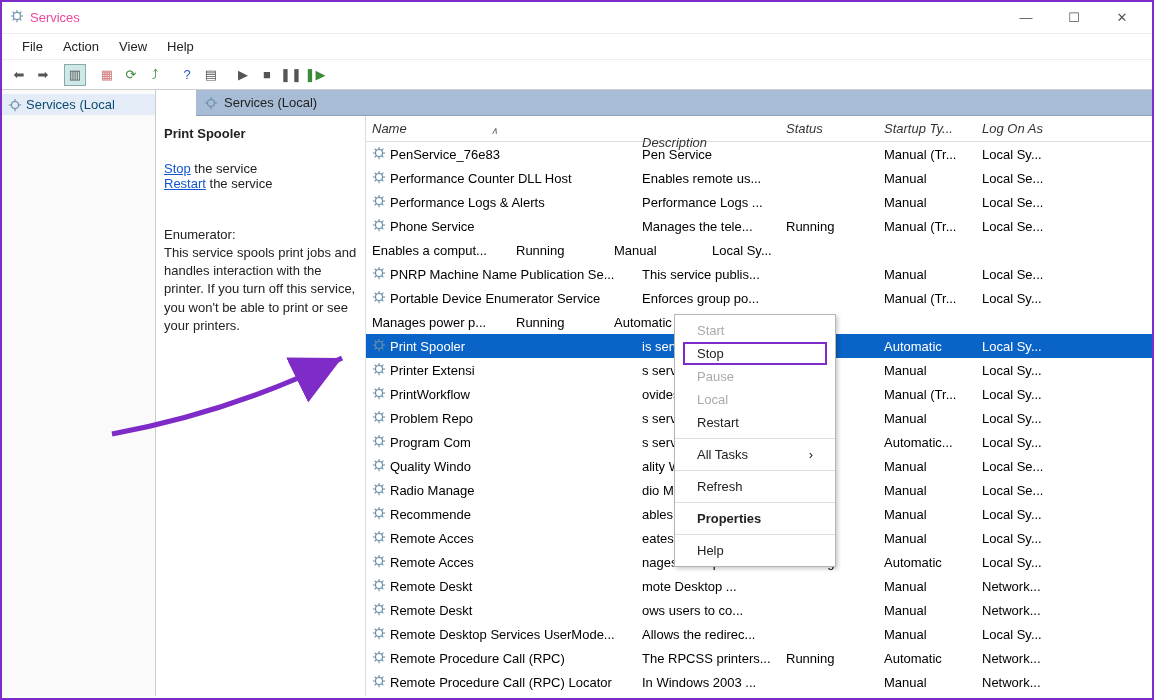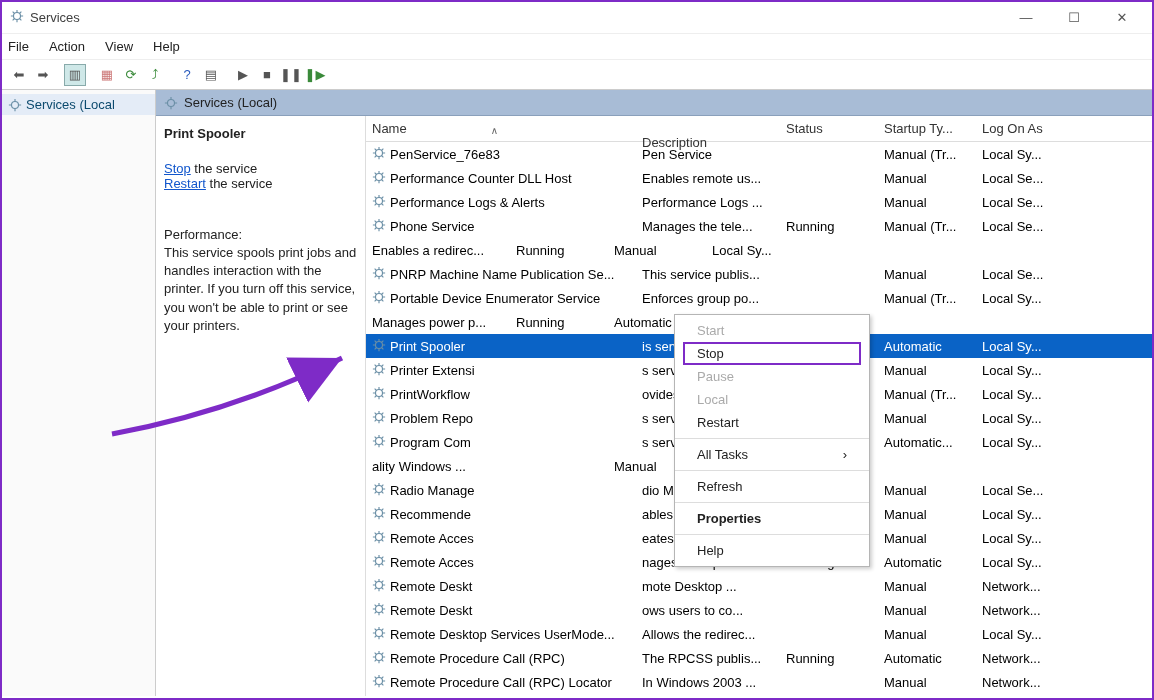--- a/index.html
+++ b/index.html
@@ -1,63 +1,63 @@
 <!DOCTYPE html>
 <html><head>
 <meta charset="utf-8">
 <style>
 * { margin: 0; padding: 0; box-sizing: border-box; font-family: "Segoe UI", Tahoma, sans-serif; font-size: 13px; }
 body { width: 1154px; height: 700px; background: #fff; border: 2px solid #7e2bc7; overflow: hidden; position: relative; }
 
 .titlebar { height: 32px; display: flex; align-items: center; border-bottom: 1px solid #eee; padding: 0 8px; }
-.titlebar .title { margin-left: 6px; color: #404040; }
+.titlebar .title { margin-left: 6px; color: #ec4899; }
 .win-controls { margin-left: auto; display: flex; gap: 20px; padding-right: 8px; }
 .win-controls span { width: 28px; text-align: center; color: #555; }
 
-.menubar { height: 26px; display: flex; align-items: center; gap: 20px; padding: 0 6px; color: #222; border-bottom: 1px solid #eee;}
+.menubar { height: 26px; display: flex; align-items: center; gap: 20px; padding: 0 20px; color: #222; border-bottom: 1px solid #eee;}
 .menubar span { cursor: default; }
 
 .toolbar { height: 30px; display: flex; align-items: center; gap: 2px; padding: 0 6px; border-bottom: 1px solid #ccc; }
 .toolbar .tbtn { width: 22px; height: 22px; display: flex; align-items: center; justify-content: center; color: #555; }
 .toolbar .sep { width: 6px; }
 .highlight-box { border: 1px solid #8aa; background:#cfe8e8; }
 
 .body-area { display: flex; height: calc(100% - 90px); }
 .left-pane { width: 154px; border-right: 1px solid #ccc; background: #fafafa; padding-top: 4px; }
 .left-node { display:flex; align-items:center; gap:4px; padding: 3px 6px; color:#0c4a6e; }
 .left-node.sel { background: #e4ecf7; }
 
 .right-pane { flex: 1; display: flex; flex-direction: column; }
-.pane-header { height: 26px; background: #a8bcd6; display:flex; align-items:center; gap:6px; padding: 0 8px; color:#222; border-bottom: 1px solid #8aa0bb;}
+.pane-header { height: 26px; background: #a8bcd6; display:flex; align-items:center; gap:6px; padding: 0 8px; color:#222; border-bottom: 1px solid #8aa0bb; margin-left: 40px;}
 
 .split { flex:1; display:flex; }
 .detail-col { width: 210px; border-right: 1px solid #ddd; padding: 10px 8px 10px 8px; color:#222;}
 .detail-col .svc-title { font-weight: bold; margin-bottom: 20px; }
 .detail-col a { color: #1156cc; text-decoration: underline; cursor:pointer; }
 .detail-col .desc-label { margin-top: 36px; }
 .detail-col .desc-text { margin-top: 2px; line-height: 1.4; }
 
 .list-col { flex:1; position: relative; }
 .col-headers { display:flex; height:26px; align-items:center; border-bottom:1px solid #ddd; color:#333; padding-left: 6px; }
-.col-headers div { display:flex; align-items:flex-end; gap:4px;}
+.col-headers div { display:flex; align-items:flex-end; gap:4px;font-style:italic;}
 .hname { width: 270px; } .hdesc { width: 144px; margin-top: 27px; } .hstat { width: 98px; } .hstart { width: 98px; } .hlog { width: 110px; }
 .sort-arrow { font-size: 10px; color:#666; margin-left: 80px; }
 
 .rows { }
 .row { display:flex; align-items:center; height:24px; padding-left: 6px; }
 .row.sel { background:#0a63c6; color:#fff; }
 .cell-name { width:270px; display:flex; align-items:center; gap:4px; white-space:nowrap; overflow:hidden; text-overflow:ellipsis; }
 .cell-desc { width:144px; white-space:nowrap; overflow:hidden; text-overflow:ellipsis; }
 .cell-stat { width:98px; }
 .cell-start { width:98px; white-space:nowrap; overflow:hidden; text-overflow:ellipsis; }
 .cell-log { width:110px; white-space:nowrap; overflow:hidden; text-overflow:ellipsis; }
 
 .gear-icon { display:inline-block; width:14px; height:14px; flex-shrink:0; }
 
-.context-menu { position:absolute; left:308px; top:7px; width:196px; background:#fff; border:1px solid #b5b5b5; box-shadow: 2px 2px 4px rgba(0,0,0,.2); padding:4px 0; z-index:10;}
+.context-menu { position:absolute; left:308px; top:7px; width:162px; background:#fff; border:1px solid #b5b5b5; box-shadow: 2px 2px 4px rgba(0,0,0,.2); padding:4px 0; z-index:10;}
 .context-menu .mi { padding: 4px 22px; color:#222; cursor:default; display:flex; align-items:center; justify-content: space-between;}
 .context-menu .mi.disabled { color:#aaa; }
 .context-menu .mi.bold { font-weight:bold; }
 .context-menu .mi.boxed { border: 2px solid #7e2bc7; margin: 0 8px; padding: 2px 12px; }
 .context-menu hr { border:none; border-top:1px solid #ddd; margin:4px 0; }
 
 .purple-arrow { position:absolute; z-index:5; pointer-events:none; }
 
 svg.gear { stroke:#6b8fa6; fill:none; stroke-width:1.3; }
 </style>
@@ -124,21 +124,21 @@
         </svg>
       <span>Services (Local)</span>
     </div>
 
     <div class="split">
 
       <div class="detail-col">
         <div class="svc-title">Print Spooler</div>
         <div><a>Stop</a><span> the service</span></div>
         <div><a>Restart</a><span> the service</span></div>
-        <div class="desc-label">Performance:</div>
+        <div class="desc-label">Enumerator:</div>
         <div class="desc-text">This service spools print jobs and handles interaction with the printer.  If you turn off this service, you won't be able to print or see your printers.</div>
       </div>
 
       <div class="list-col">
         <div class="col-headers">
           <div class="hname">
               <span>Name</span>
               <span class="sort-arrow">∧</span>
             </div>
           <div class="hdesc">Description</div>
@@ -193,21 +193,21 @@
                     <path d="M8 1v3M8 12v3M1 8h3M12 8h3M3 3l2 2M11 11l2 2M13 3l-2 2M5 11l-2 2"></path>
                   </svg></span>
                 <span>Phone Service</span>
               </div>
               <div class="cell-desc">Manages the tele...</div>
               <div class="cell-stat">Running</div>
               <div class="cell-start">Manual (Tr...</div>
               <div class="cell-log">Local Se...</div>
             </div>
             <div class="row">
-              <div class="cell-desc">Enables a redirec...</div>
+              <div class="cell-desc">Enables a comput...</div>
               <div class="cell-stat">Running</div>
               <div class="cell-start">Manual</div>
               <div class="cell-log">Local Sy...</div>
             </div>
             <div class="row">
               <div class="cell-name">
                 <span><svg class="gear gear-icon" viewBox="0 0 16 16">
                     <circle cx="8" cy="8" r="4"></circle>
                     <path d="M8 1v3M8 12v3M1 8h3M12 8h3M3 3l2 2M11 11l2 2M13 3l-2 2M5 11l-2 2"></path>
                   </svg></span>
@@ -296,20 +296,27 @@
                     <path d="M8 1v3M8 12v3M1 8h3M12 8h3M3 3l2 2M11 11l2 2M13 3l-2 2M5 11l-2 2"></path>
                   </svg></span>
                 <span>Program Com</span>
               </div>
               <div class="cell-desc">s service provid...</div>
               <div class="cell-stat">Running</div>
               <div class="cell-start">Automatic...</div>
               <div class="cell-log">Local Sy...</div>
             </div>
             <div class="row">
+              <div class="cell-name">
+                <span><svg class="gear gear-icon" viewBox="0 0 16 16">
+                    <circle cx="8" cy="8" r="4"></circle>
+                    <path d="M8 1v3M8 12v3M1 8h3M12 8h3M3 3l2 2M11 11l2 2M13 3l-2 2M5 11l-2 2"></path>
+                  </svg></span>
+                <span>Quality Windo</span>
+              </div>
               <div class="cell-desc">ality Windows ...</div>
               <div class="cell-stat"></div>
               <div class="cell-start">Manual</div>
               <div class="cell-log">Local Se...</div>
             </div>
             <div class="row">
               <div class="cell-name">
                 <span><svg class="gear gear-icon" viewBox="0 0 16 16">
                     <circle cx="8" cy="8" r="4"></circle>
                     <path d="M8 1v3M8 12v3M1 8h3M12 8h3M3 3l2 2M11 11l2 2M13 3l-2 2M5 11l-2 2"></path>
@@ -400,21 +407,21 @@
               <div class="cell-log">Local Sy...</div>
             </div>
             <div class="row">
               <div class="cell-name">
                 <span><svg class="gear gear-icon" viewBox="0 0 16 16">
                     <circle cx="8" cy="8" r="4"></circle>
                     <path d="M8 1v3M8 12v3M1 8h3M12 8h3M3 3l2 2M11 11l2 2M13 3l-2 2M5 11l-2 2"></path>
                   </svg></span>
                 <span>Remote Procedure Call (RPC)</span>
               </div>
-              <div class="cell-desc">The RPCSS publis...</div>
+              <div class="cell-desc">The RPCSS printers...</div>
               <div class="cell-stat">Running</div>
               <div class="cell-start">Automatic</div>
               <div class="cell-log">Network...</div>
             </div>
             <div class="row">
               <div class="cell-name">
                 <span><svg class="gear gear-icon" viewBox="0 0 16 16">
                     <circle cx="8" cy="8" r="4"></circle>
                     <path d="M8 1v3M8 12v3M1 8h3M12 8h3M3 3l2 2M11 11l2 2M13 3l-2 2M5 11l-2 2"></path>
                   </svg></span>

